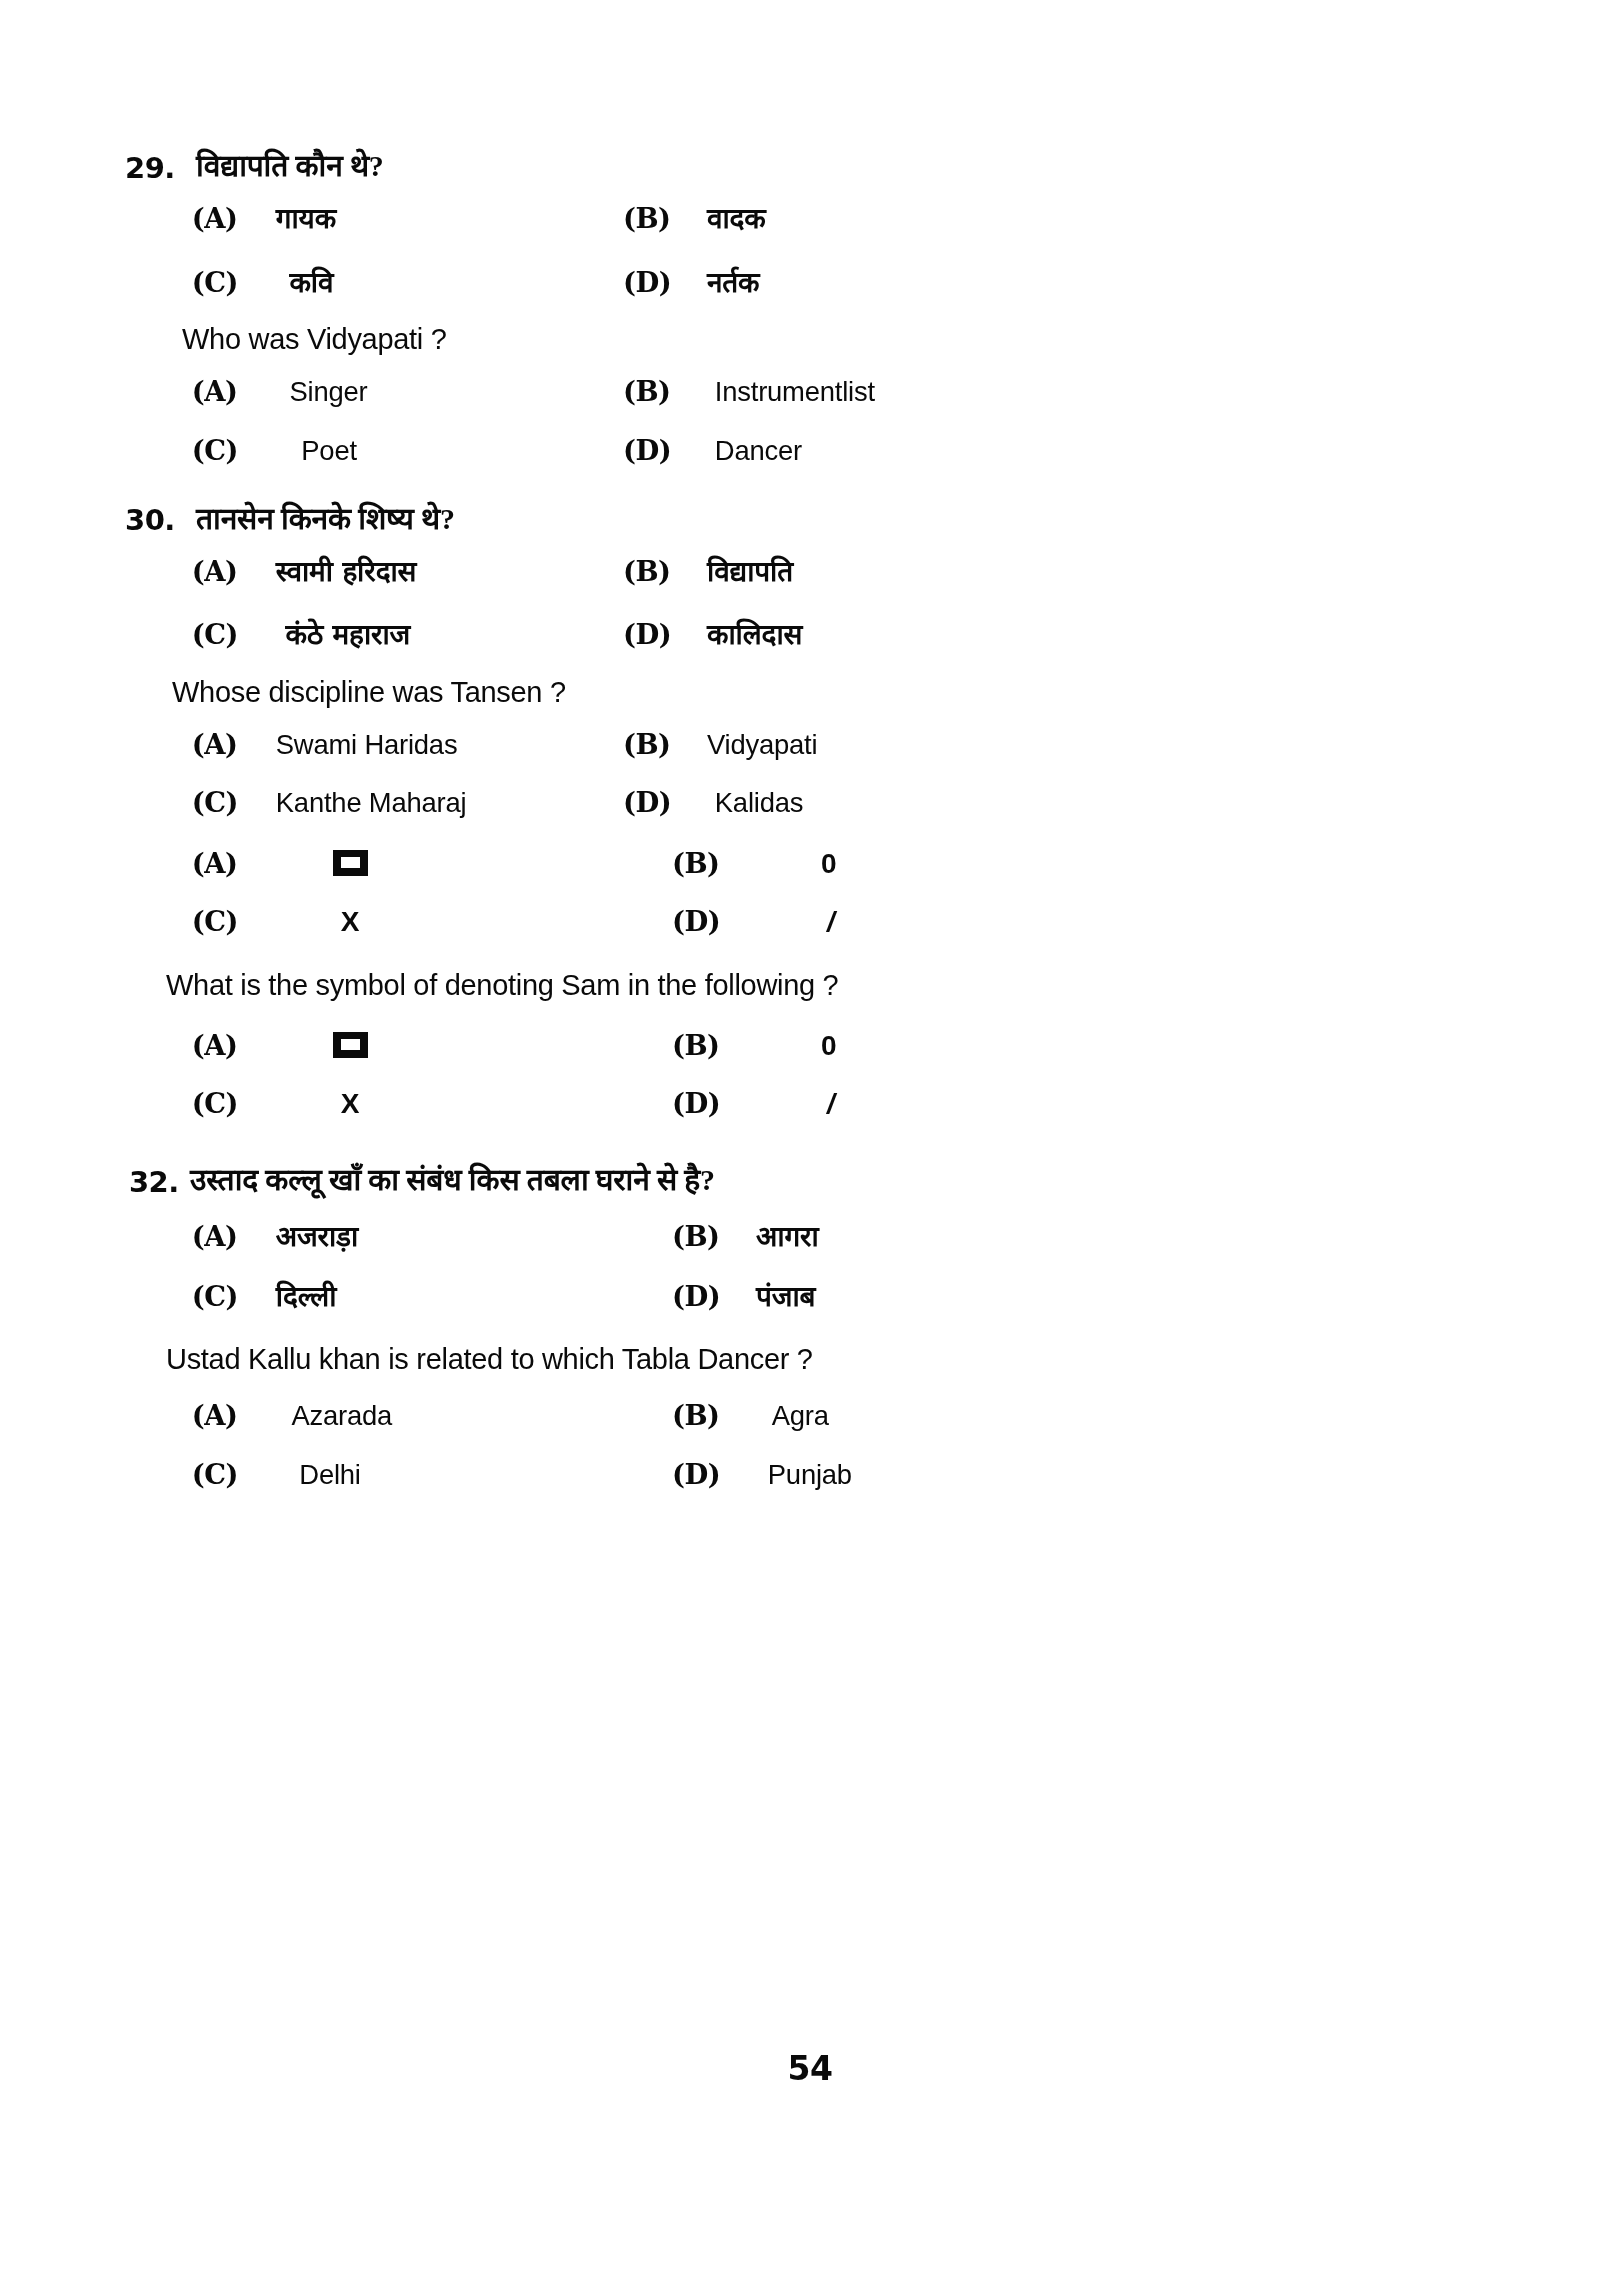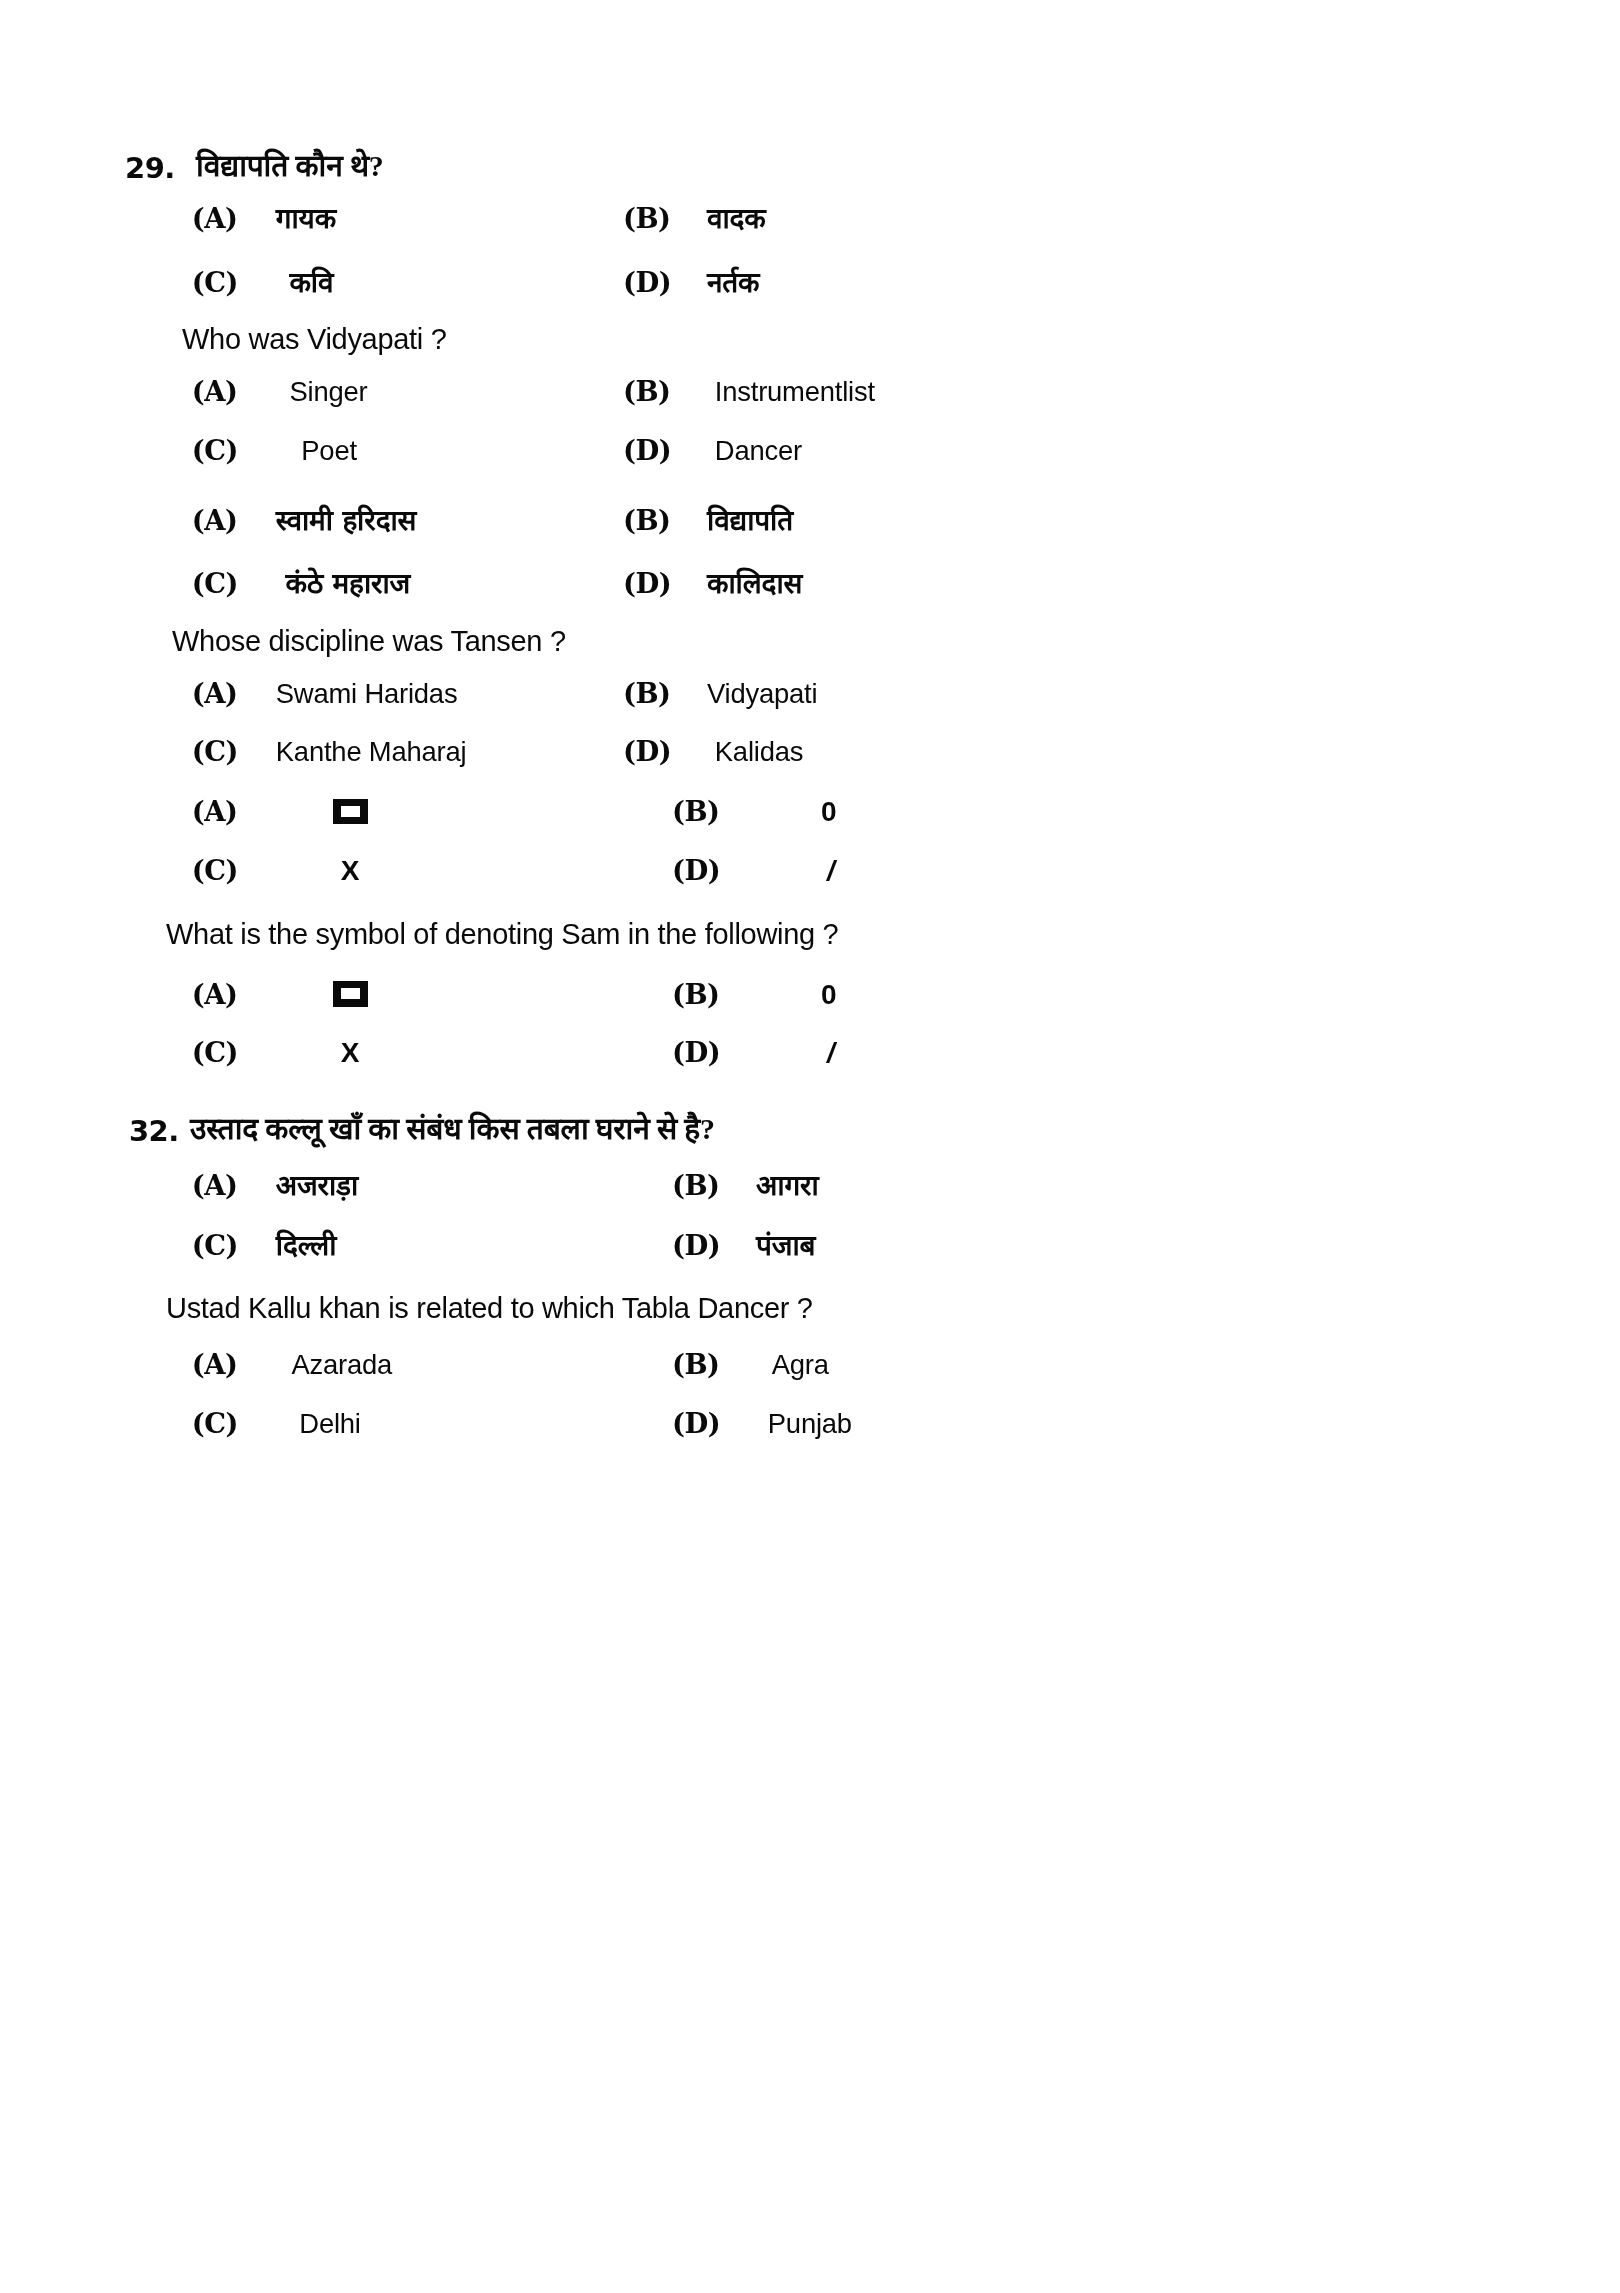--- a/index.html
+++ b/index.html
@@ -192,20 +192,24 @@
           <span class="oval-en" style="padding-left:25.5px">Poet</span>
         </div>
         <div class="opt">
           <span class="olab">(D)</span>
           <span class="oval-en" style="padding-left:7.8px">Dancer</span>
         </div>
       </div>
     </div>
 
     <div class="qblock" id="q30">
+      <div class="qhead">
+        <span class="qnum">30.</span>
+        <span class="qtext-hi">तानसेन किनके शिष्य थे?</span>
+      </div>
 
       <div class="opts narrow">
         <div class="opt">
           <span class="olab pad-a">(A)</span>
           <span class="oval-hi">स्वामी हरिदास</span>
         </div>
         <div class="opt">
           <span class="olab">(B)</span>
           <span class="oval-hi">विद्यापति</span>
         </div>
@@ -326,14 +330,15 @@
         </div>
         <div class="opt">
           <span class="olab">(D)</span>
           <span class="oval-en" style="padding-left:11.8px">Punjab</span>
         </div>
       </div>
     </div>
 
   </div>
 
+  <div class="pageno">54</div>
 </div>
 
 
 </body></html>

